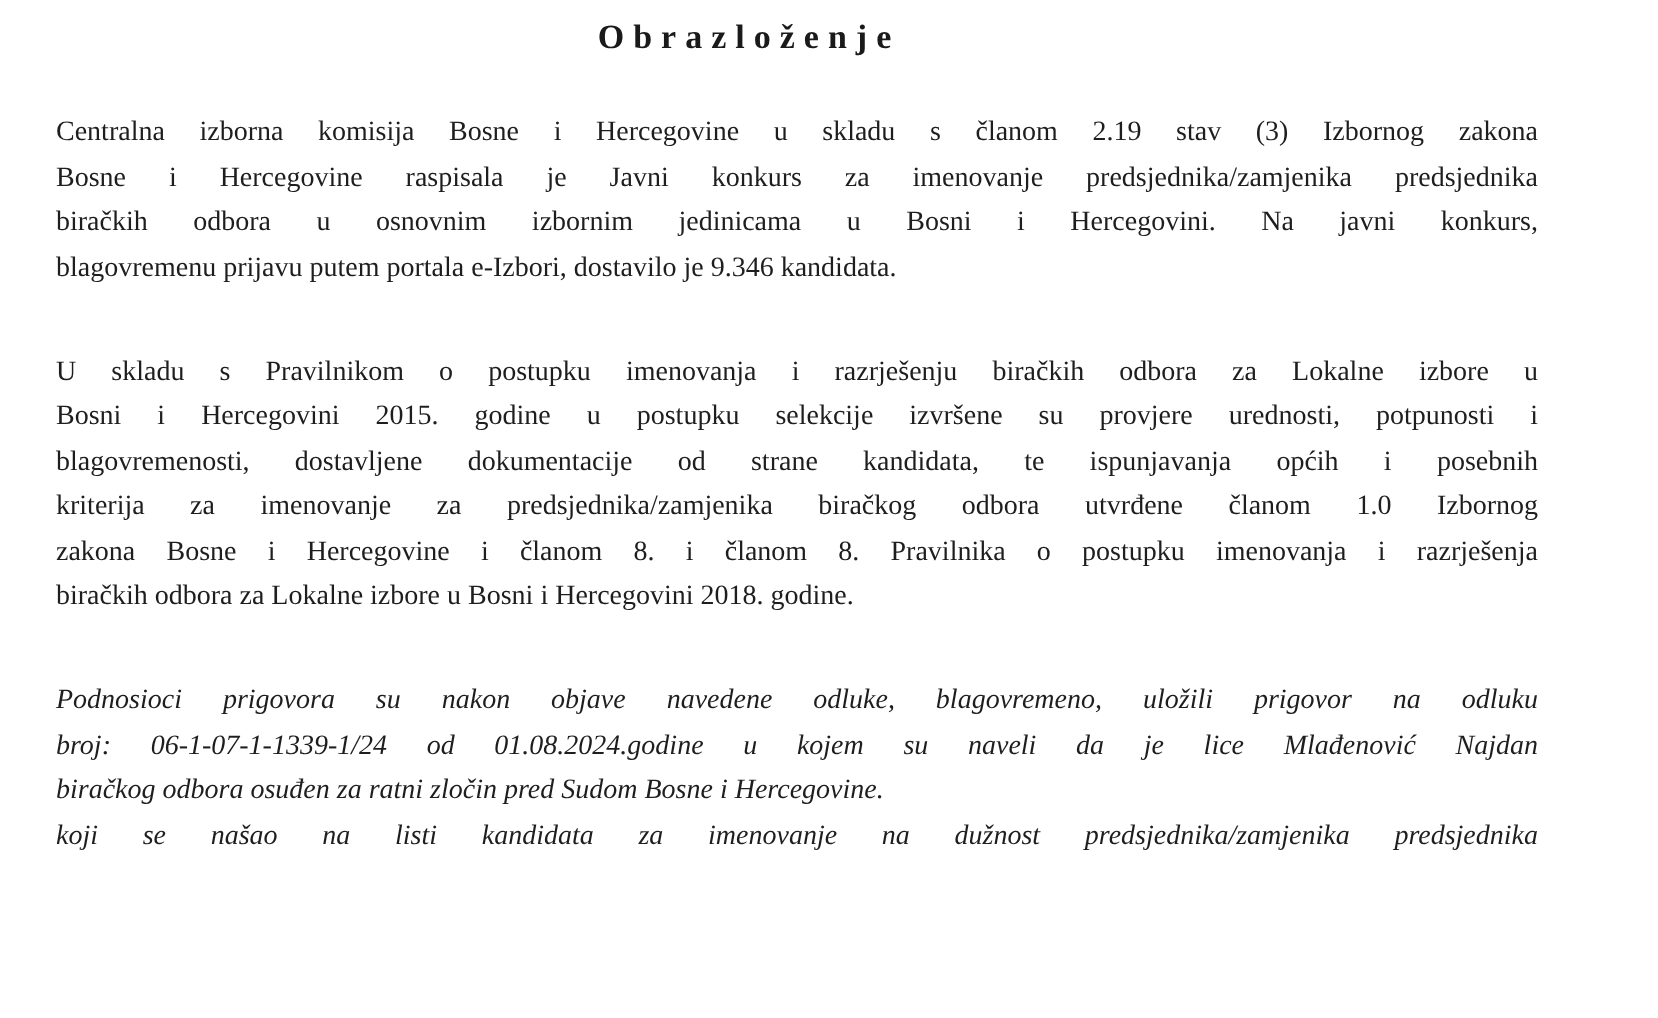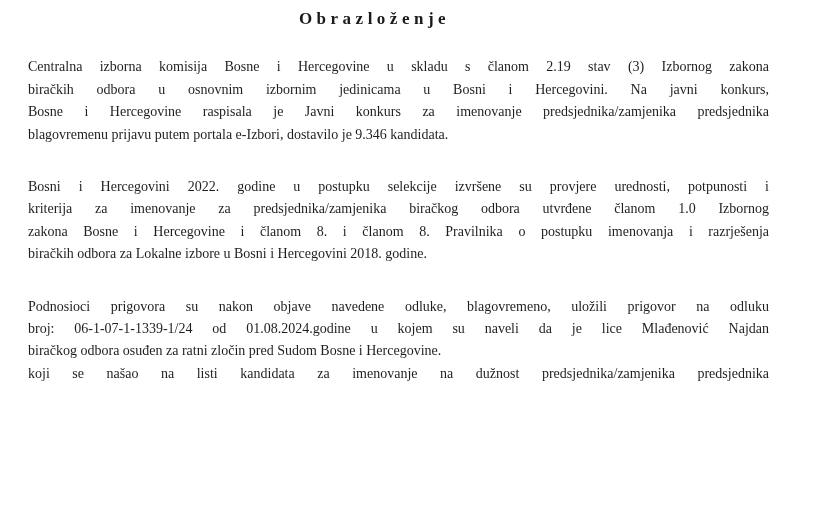--- a/index.html
+++ b/index.html
@@ -26,44 +26,46 @@
     letter-spacing: 4.5px;
     text-align: center;
     transform: translateX(-24px);
     color: #1a1a1a;
   }
   .paragraph {
     margin: 0 0 30px 0;
     font-size: 14px;
     line-height: 22.4px;
   }
-  .paragraph:last-child { margin-bottom: 16px; }
+  .paragraph:last-child { margin-bottom: 16px; font-style: italic; }
   .line {
     text-align: justify;
     text-align-last: justify;
     white-space: normal;
   }
   .line.last {
     text-align-last: left;
   }
 </style>
 </head>
 <body>
 
 <main class="page">
   <h1 class="doc-title">Obrazloženje</h1>
   <section id="document-body">
       <div class="paragraph">
         <div class="line">Centralna izborna komisija Bosne i Hercegovine u skladu s članom 2.19 stav (3) Izbornog zakona</div>
+        <div class="line">Bosne i Hercegovine raspisala je Javni konkurs za imenovanje predsjednika/zamjenika predsjednika</div>
         <div class="line">biračkih odbora u osnovnim izbornim jedinicama u Bosni i Hercegovini. Na javni konkurs,</div>
-        <div class="line">Bosne i Hercegovine raspisala je Javni konkurs za imenovanje predsjednika/zamjenika predsjednika</div>
         <div class="line last">blagovremenu prijavu putem portala e-Izbori, dostavilo je 9.346 kandidata.</div>
       </div>
       <div class="paragraph">
-        <div class="line">Bosni i Hercegovini 2022. godine u postupku selekcije izvršene su provjere urednosti, potpunosti i</div>
+        <div class="line">U skladu s Pravilnikom o postupku imenovanja i razrješenju biračkih odbora za Lokalne izbore u</div>
+        <div class="line">Bosni i Hercegovini 2015. godine u postupku selekcije izvršene su provjere urednosti, potpunosti i</div>
+        <div class="line">blagovremenosti, dostavljene dokumentacije od strane kandidata, te ispunjavanja općih i posebnih</div>
         <div class="line">kriterija za imenovanje za predsjednika/zamjenika  biračkog odbora utvrđene članom 1.0 Izbornog</div>
         <div class="line">zakona Bosne i Hercegovine i članom 8. i članom 8. Pravilnika o postupku imenovanja i razrješenja</div>
         <div class="line last">biračkih odbora za Lokalne izbore u Bosni i Hercegovini 2018. godine.</div>
       </div>
       <div class="paragraph">
         <div class="line">Podnosioci prigovora su nakon objave navedene odluke, blagovremeno, uložili prigovor na odluku</div>
         <div class="line">broj: 06-1-07-1-1339-1/24 od 01.08.2024.godine u kojem su naveli da je lice Mlađenović Najdan</div>
         <div class="line last">biračkog odbora osuđen za ratni zločin pred Sudom Bosne i Hercegovine.</div>
         <div class="line">koji se našao na listi kandidata za imenovanje na dužnost predsjednika/zamjenika predsjednika</div>
       </div>

